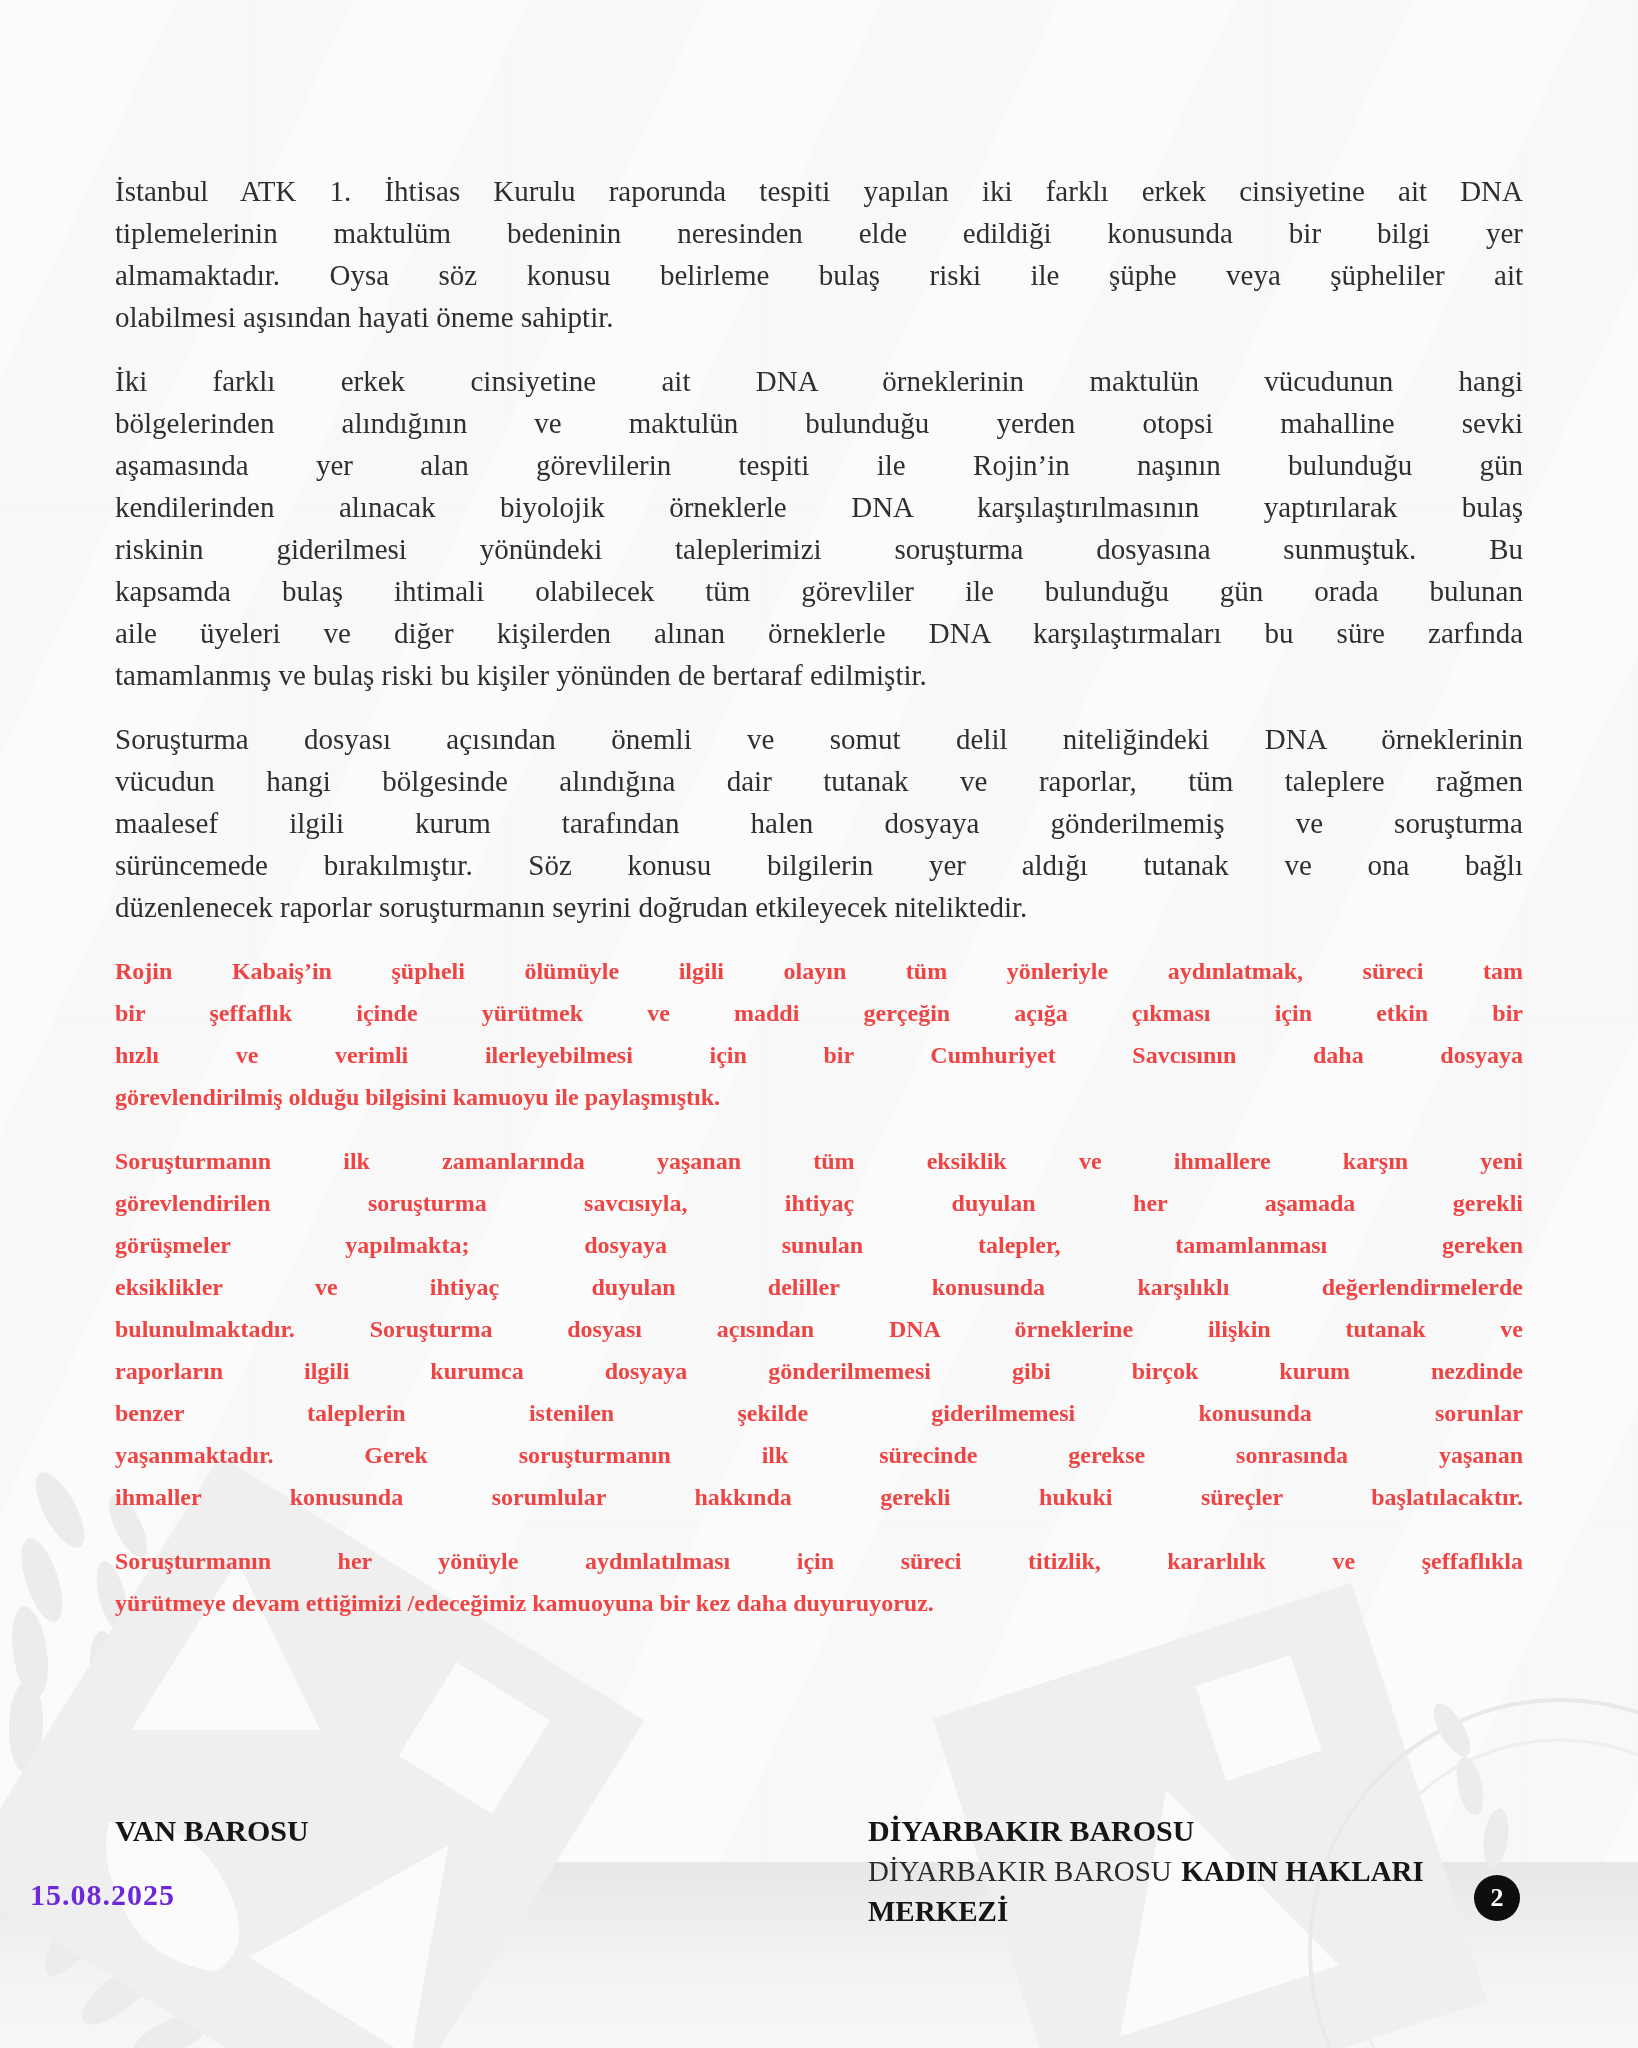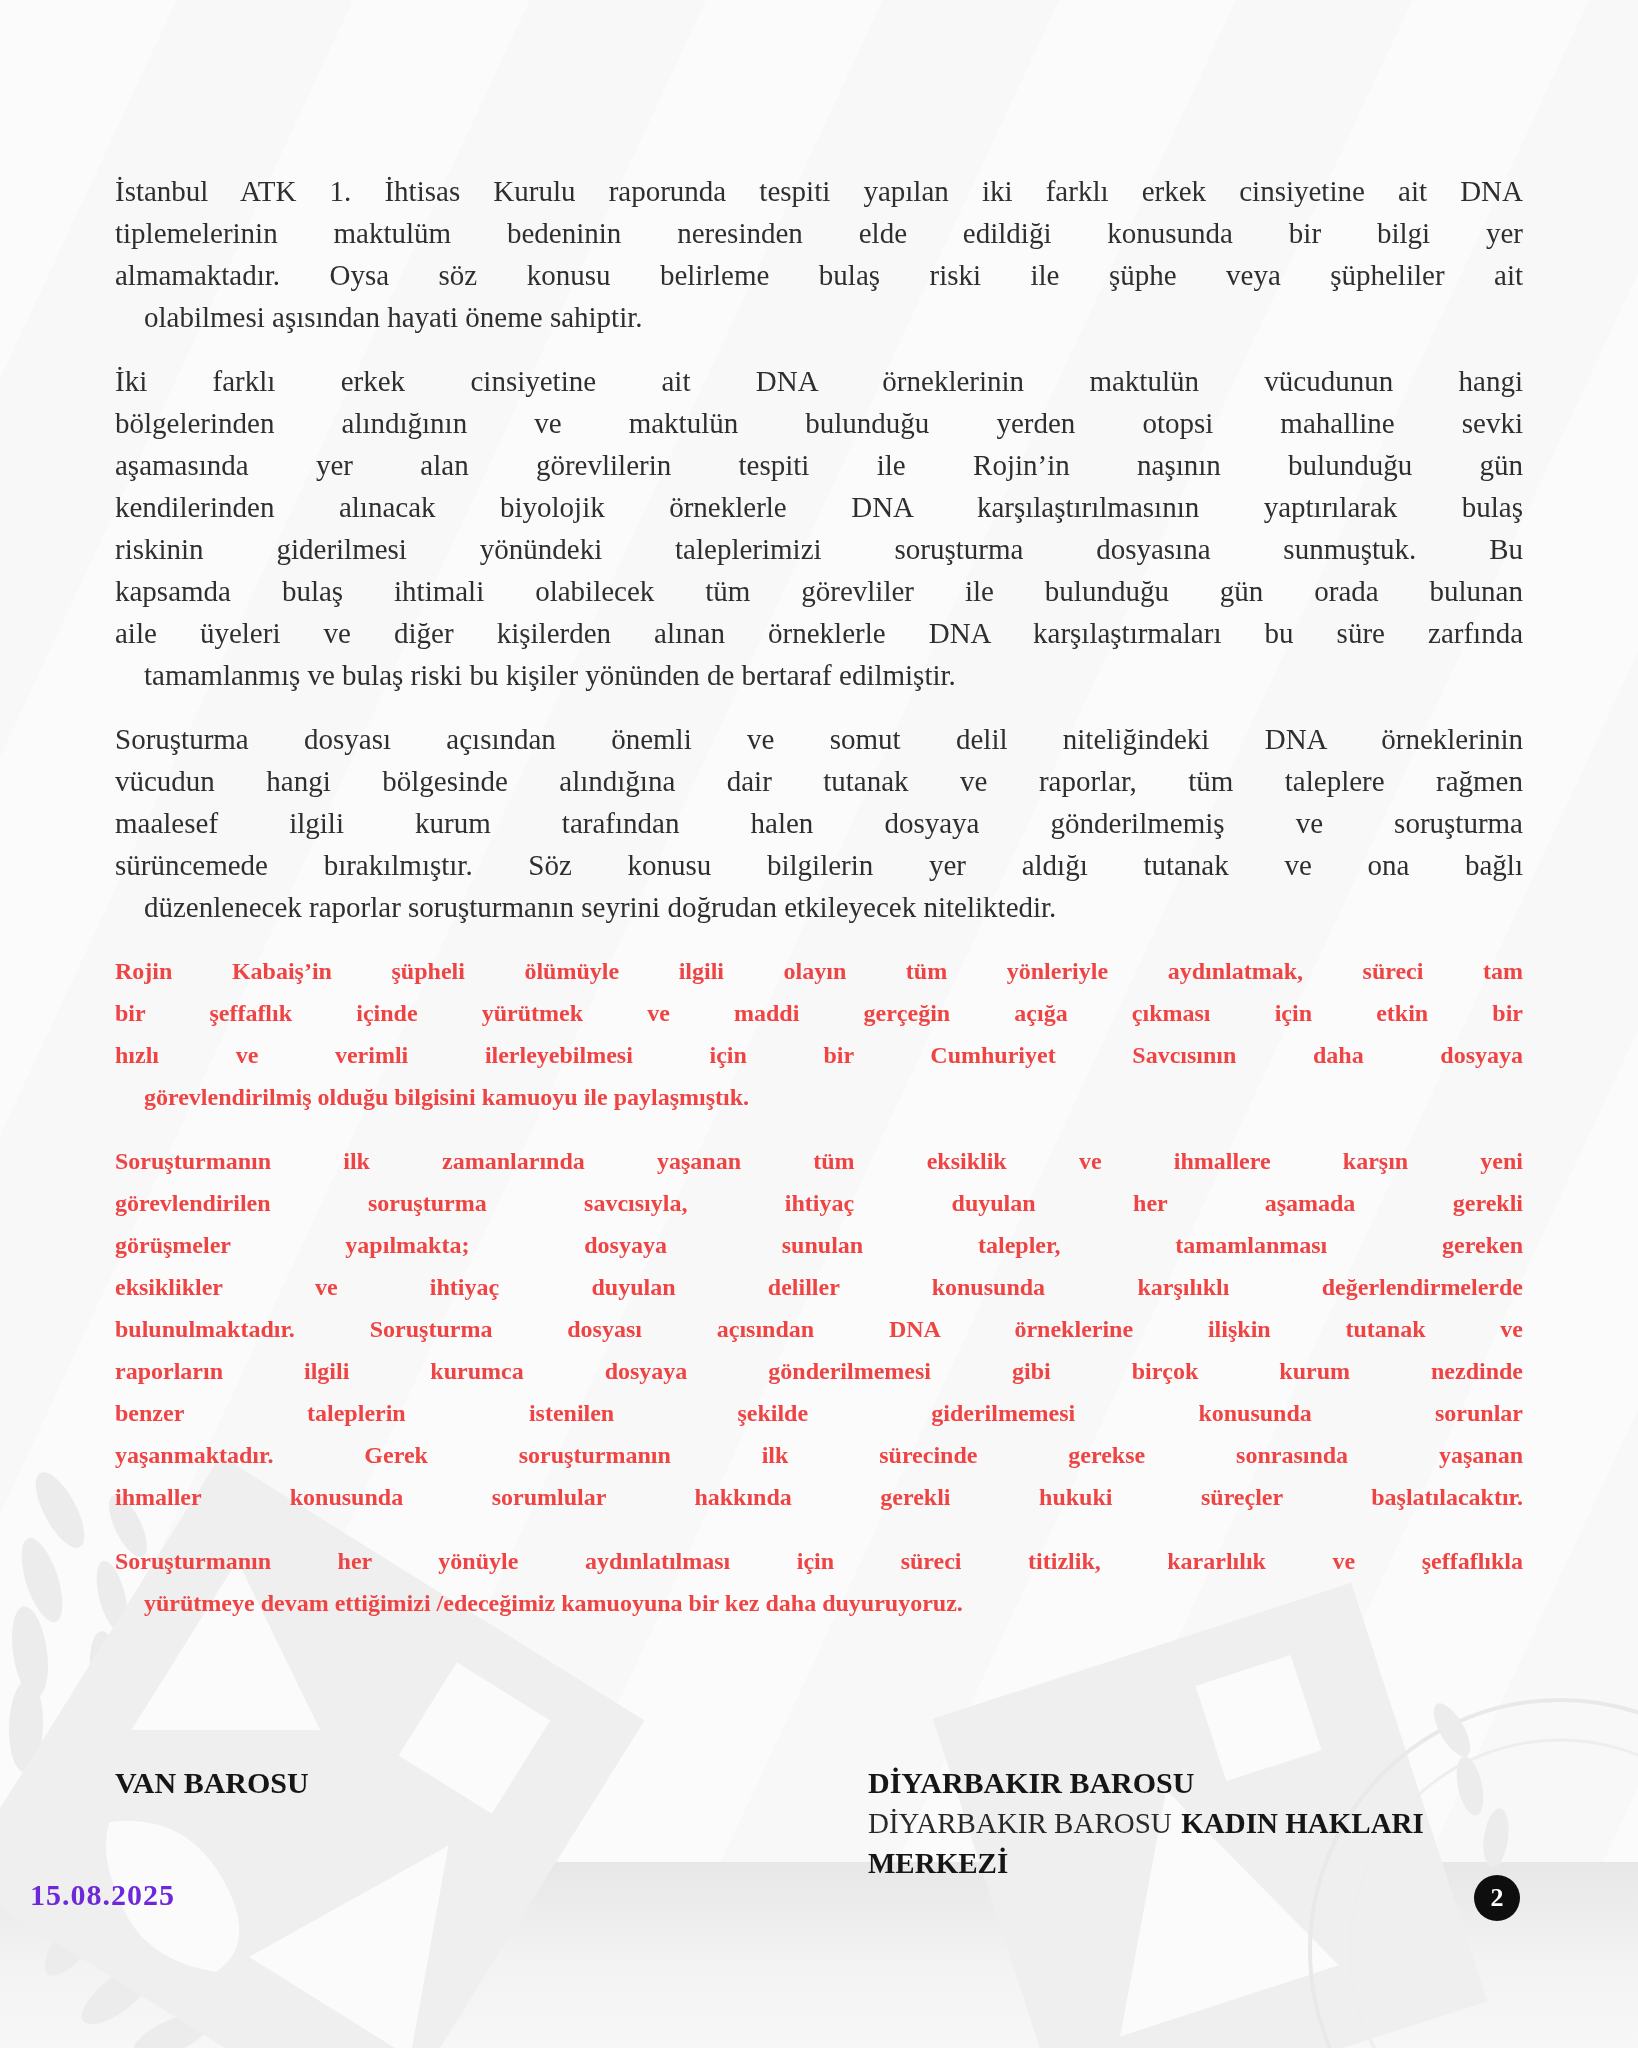--- a/index.html
+++ b/index.html
@@ -19,26 +19,26 @@
     background:linear-gradient(180deg,#e7e7e7 0%,#f3f3f3 55%,#f7f7f7 100%);
   }
   .watermarks{ position:absolute; left:0; top:1430px; z-index:1; pointer-events:none; }
   .doc-body{
     position:absolute; left:115px; top:170px; width:1408px; z-index:2;
   }
   .para{ margin:0 0 22px 0; }
   .para.regular{ font-size:29px; line-height:42px; color:#2f2f2f; font-weight:400; }
   .para.bold{ font-size:24px; line-height:42px; color:#ef4444; font-weight:700; }
   .line{ text-align:justify; text-align-last:justify; white-space:normal; }
-  .line.last{ text-align-last:left;margin-left:29px; }
+  .line.last{ text-align-last:left; }
   .signatures{
     position:absolute; left:115px; top:1763px; width:1408px; z-index:2;
     display:flex; flex-direction:row;
   }
-  .sig-col{ width:704px; }
+  .sig-col{ width:704px;margin-top:48px; }
   .sig-col.right{ padding-left:49px; box-sizing:border-box; }
   .sig-title{ font-size:30px; font-weight:700; color:#161616; line-height:40px; }
   .sig-sub{ font-size:29px; color:#2a2a2a; line-height:40px; }
   .sig-sub .sub-bold{ font-weight:700; color:#161616; margin-left:0.33em; }
   .footer-date{
     position:absolute; left:0; top:1878px; width:1638px; z-index:2;
     text-align:left; font-size:30px; font-weight:700;
     color:#6d28d9; letter-spacing:1px;margin-left:30px;
   }
   .page-badge{

